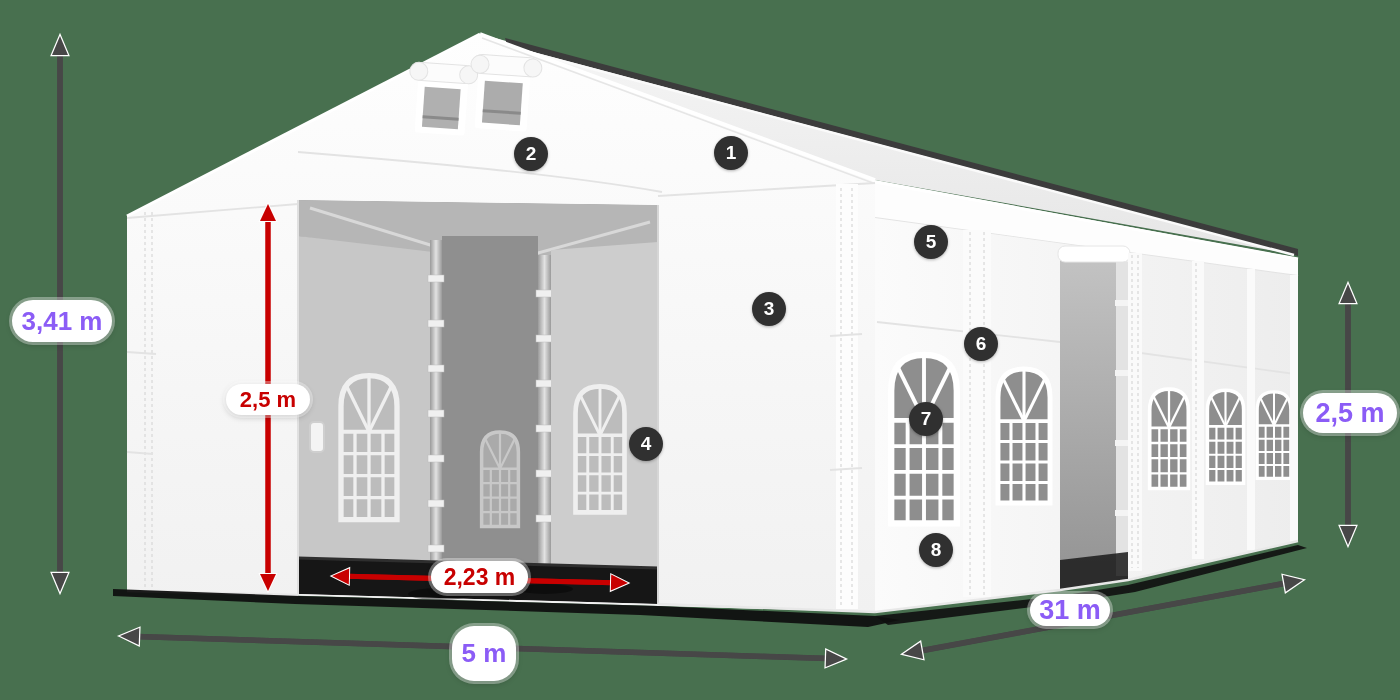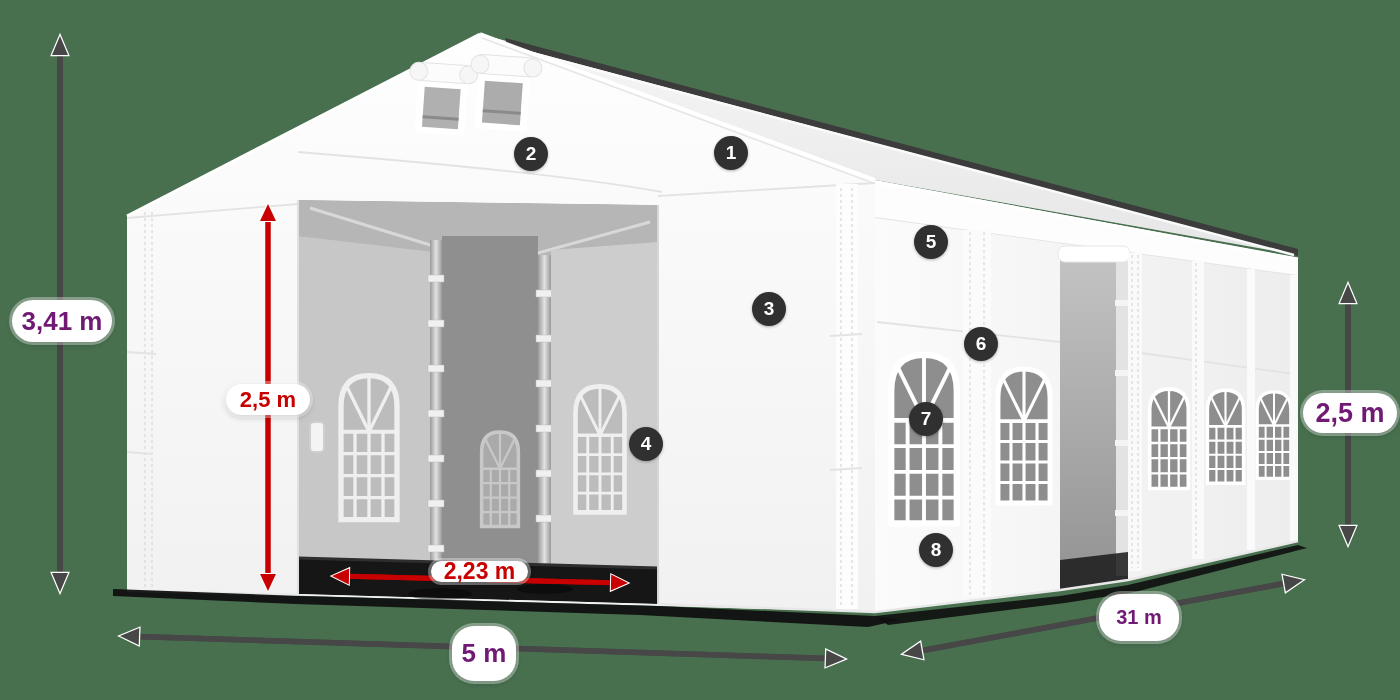--- a/index.html
+++ b/index.html
@@ -5,21 +5,21 @@
   html,body{margin:0;padding:0;}
   body{font-family:"Liberation Sans",sans-serif;}
   .stage{position:relative;width:1400px;height:700px;background:#48704F;overflow:hidden;}
   .stage svg{position:absolute;left:0;top:0;}
   .pill{
     position:absolute;display:flex;align-items:center;justify-content:center;
     background:#ffffff;border-radius:22px;font-weight:bold;white-space:nowrap;
     box-shadow:0 0 0 3px rgba(255,255,255,0.35),0 2px 6px rgba(0,0,0,0.25);
     font-family:"Liberation Sans",sans-serif;
   }
-  .pill.gray{color:#701a75;}
+  .pill.gray{color:#8b5cf6;}
   .pill.red{color:#C80000;}
   .badge{
     position:absolute;width:34px;height:34px;border-radius:50%;
     background:#303030;color:#ffffff;display:flex;align-items:center;justify-content:center;
     font-weight:bold;font-size:19px;font-family:"Liberation Sans",sans-serif;
     box-shadow:0 1px 3px rgba(0,0,0,0.3);
   }
   
   .arr-casing{stroke:rgba(255,255,255,0.85);stroke-width:9.5;fill:none;stroke-linecap:round;}
   .arr.gray line{stroke:#474747;stroke-width:5.5;}
@@ -279,23 +279,23 @@
   <g class="arr gray">
     <line class="arr-casing" x1="1348" y1="297" x2="1348" y2="532"></line>
     <line x1="1348" y1="299" x2="1348" y2="530"></line>
     <polygon points="1348,284 1340,303 1356,303"></polygon>
     <polygon points="1348,545 1340,526 1356,526"></polygon>
   </g>
 </svg>
 
 <div class="pill gray" style="left:12px;top:300px;width:100px;height:42px;font-size:26px;">3,41 m</div>
 <div class="pill red" style="left:226px;top:384px;width:84px;height:31px;font-size:22px;">2,5 m</div>
-<div class="pill red" style="left:431px;top:561px;width:97px;height:21px;font-size:23px;">2,23 m</div>
+<div class="pill red" style="left:431px;top:561px;width:97px;height:32px;font-size:23px;">2,23 m</div>
 <div class="pill gray" style="left:452px;top:626px;width:64px;height:55px;font-size:26px;">5 m</div>
-<div class="pill gray" style="left:1099px;top:594px;width:80px;height:47px;font-size:20px;">31 m</div>
+<div class="pill gray" style="left:1030px;top:594px;width:80px;height:32px;font-size:27px;">31 m</div>
 <div class="pill gray" style="left:1303px;top:393px;width:94px;height:40px;font-size:27px;">2,5 m</div>
 
 <div class="badge" style="left:714px;top:136px;">1</div>
 <div class="badge" style="left:514px;top:137px;">2</div>
 <div class="badge" style="left:752px;top:292px;">3</div>
 <div class="badge" style="left:629px;top:427px;">4</div>
 <div class="badge" style="left:914px;top:225px;">5</div>
 <div class="badge" style="left:964px;top:327px;">6</div>
 <div class="badge" style="left:909px;top:402px;">7</div>
 <div class="badge" style="left:919px;top:533px;">8</div>

